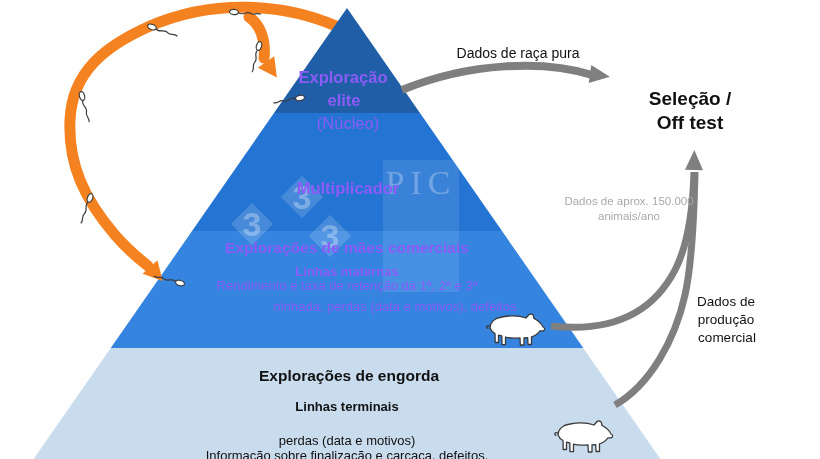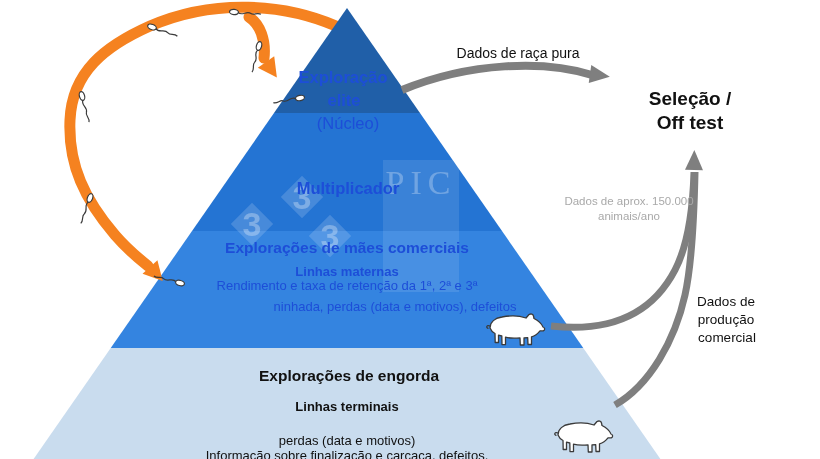--- a/index.html
+++ b/index.html
@@ -1,21 +1,21 @@
 <!DOCTYPE html>
 <html><head>
 <meta charset="utf-8">
 <style>
   html,body{margin:0;padding:0;background:#fff;}
   #canvas{position:relative;width:820px;height:459px;background:#fff;overflow:hidden;
           font-family:"Liberation Sans",sans-serif;}
   #gfx{position:absolute;left:0;top:0;}
   .t{position:absolute;transform:translate(-50%,-50%);white-space:nowrap;
      font-family:"Liberation Sans",sans-serif;line-height:1.15;}
-  .w{color:#1d4ed8;}
+  .w{color:#8b5cf6;}
   .blk{color:#111111;}
   .muted{color:#a9a9a9;}
   .b{font-weight:bold;}
   .f17{font-size:16.5px;}
   .f16{font-size:15.5px;}
   .f14{font-size:14px;}
   .f13{font-size:13px;}
   .f12{font-size:11.5px;}
   .f19{font-size:19px;}
   .f135{font-size:13.5px;}

